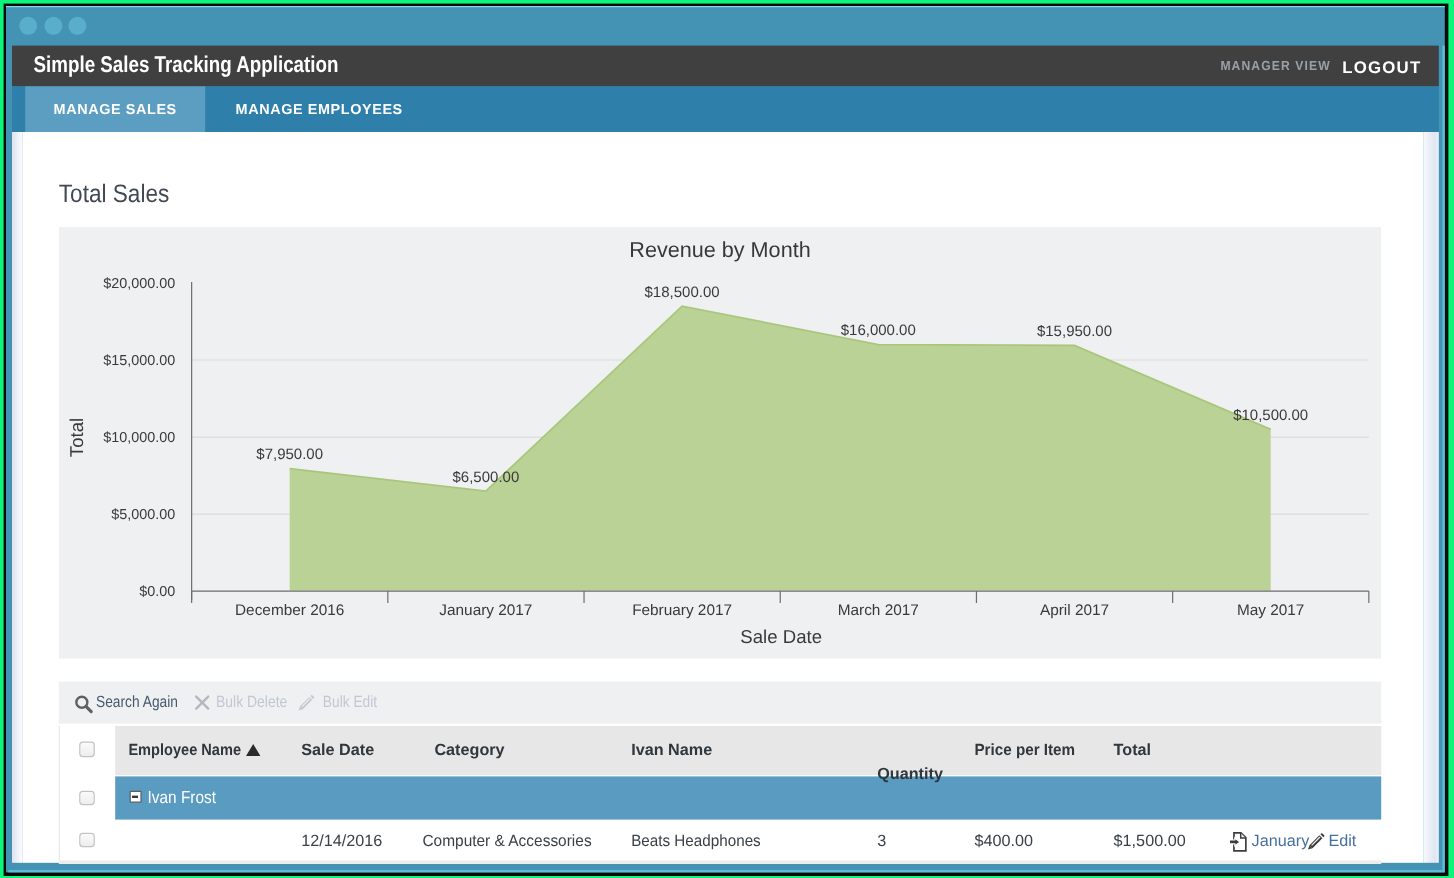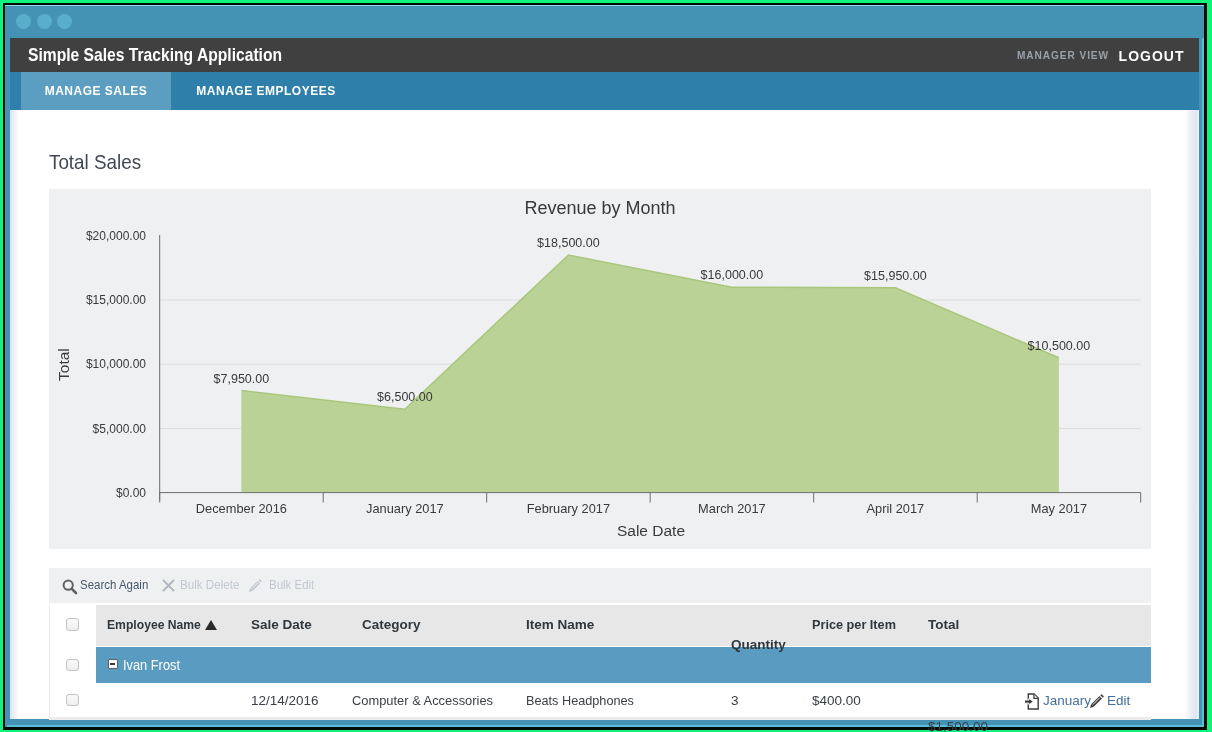--- a/index.html
+++ b/index.html
@@ -157,36 +157,36 @@
 <div class="abs cb" style="top:618px;"></div>
 <div class="abs cb" style="top:658.6px;"></div>
 <div class="abs cb" style="top:693.8px;"></div>
 
 <div class="abs th" style="left:107px;top:616.5px;transform:scaleX(0.90);transform-origin:0 50%;">Employee Name</div>
 <svg class="abs" style="left:205px;top:620px;" width="12" height="10" viewBox="0 0 12 10">
     <polygon points="6,0 12,10 0,10" fill="#2b2b2b"></polygon>
   </svg>
 <div class="abs th" style="left:251px;top:616.5px;">Sale Date</div>
 <div class="abs th" style="left:352px;top:616.5px;margin-left:10px;">Category</div>
-<div class="abs th" style="left:526px;top:616.5px;">Item Name</div>
+<div class="abs th" style="left:526px;top:616.5px;">Ivan Name</div>
 <div class="abs th" style="left:731px;top:616.5px;margin-top:20px;">Quantity</div>
 <div class="abs th" style="left:812px;top:616.5px;transform:scaleX(0.94);transform-origin:0 50%;">Price per Item</div>
 <div class="abs th" style="left:928px;top:616.5px;">Total</div>
 
 <div class="abs" style="left:107.5px;top:658.8px;width:10.2px;height:10.6px;background:#fff;border:1px solid #566066;border-radius:1px;box-sizing:border-box;">
   <div class="abs" style="left:1.9px;top:3.6px;width:4.6px;height:1.5px;background:#3a3a3a;"></div>
 </div>
 <div class="abs" style="left:122.5px;top:657px;font-size:14.5px;color:#fff;white-space:nowrap;transform:scaleX(0.884);transform-origin:0 50%;">Ivan Frost</div>
 
 <div class="abs dtxt" style="left:251px;">12/14/2016</div>
 <div class="abs dtxt" style="left:352px;transform:scaleX(0.954);transform-origin:0 50%;">Computer &amp; Accessories</div>
 <div class="abs dtxt" style="left:526px;transform:scaleX(0.94);transform-origin:0 50%;">Beats Headphones</div>
 <div class="abs dtxt" style="left:731px;">3</div>
 <div class="abs dtxt" style="left:812px;">$400.00</div>
-<div class="abs dtxt" style="left:928px;margin-top:26px;">$1,500.00</div>
+<div class="abs dtxt" style="left:928px;">$1,500.00</div>
 <svg class="abs" style="left:1023.5px;top:692.5px;" width="16" height="17" viewBox="0 0 16 17">
   <path d="M4.3 1 H10.1 L14.2 5.1 V16 H4.3 Z" fill="none" stroke="#3c3c3c" stroke-width="1.4"></path>
   <path d="M9.9 1.2 V5.3 H14" fill="#eff0f1" stroke="#3c3c3c" stroke-width="1.2"></path>
   <path d="M0.5 7 H5 V5.3 L9.3 8.6 L5 11.9 V10.2 H0.5 Z" fill="#3c3c3c" stroke="#fff" stroke-width="1"></path>
 </svg>
 <a class="abs lnk" style="left:1043px;top:692.5px;">January</a>
 <svg class="abs" style="left:1087.5px;top:691.5px;" width="18" height="18" viewBox="0 0 18 18">
   <path d="M3.2 12.3 L11.5 4 L14 6.5 L5.7 14.8 Z" fill="#3c3c3c"></path>
   <path d="M12.3 3.2 L13 2.5 Q13.4 2.1 13.9 2.5 L15.5 4.1 Q15.9 4.6 15.5 5 L14.8 5.7 Z" fill="#3c3c3c"></path>
   <path d="M3.2 12.3 L5.7 14.8 L2 16 Z" fill="#3c3c3c"></path>

